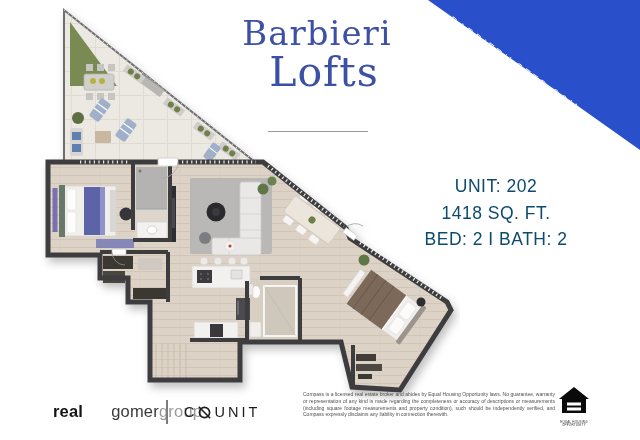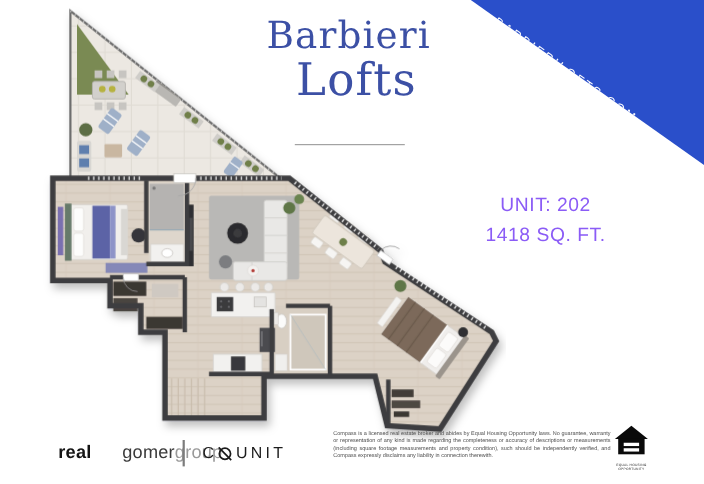--- a/index.html
+++ b/index.html
@@ -17,21 +17,21 @@
   .title{position:absolute;left:227px;top:16px;width:180px;text-align:center;
          font-family:"DejaVu Serif",serif;line-height:1.0;}
   .title-line1{font-size:34px;letter-spacing:1px;}
   .title-line2{font-size:41px;letter-spacing:1px;padding-left:14px;margin-top:2px;}
   .address{position:absolute;left:247px;top:97px;width:160px;text-align:center;
            font-size:9.5px;font-weight:bold;letter-spacing:.4px;color:#2e2e2e;line-height:15px;}
   .addr-divider{position:absolute;left:268px;top:131px;width:100px;height:1px;background:#9a9a9a;}
 
   
   .unit-info{position:absolute;left:398px;top:173px;width:196px;text-align:center;
-             font-size:17.5px;color:#8b5cf6;letter-spacing:.5px;line-height:26.5px;}
+             font-size:17.5px;color:#0c4a6e;letter-spacing:.5px;line-height:26.5px;}
 
   
   .plan{position:absolute;left:28px;top:0;width:432px;height:400px;}
 
   
   .brokerage{position:absolute;left:53px;top:402px;font-size:16.5px;letter-spacing:.2px;}
   .brokerage .p1{font-weight:700;color:#141414;}
   .brokerage .p2{font-weight:500;color:#3a3a3a;margin-left:28px;}
   .brokerage .p3{font-weight:400;color:#9a9a9a;}
   .footer-divider{position:absolute;left:166px;top:400px;width:1.5px;height:24px;background:#7c7c7c;}
@@ -54,20 +54,21 @@
 
   <div class="title" id="titleEl" style="color: rgb(60, 80, 165);">
     <div class="title-line1">Barbieri</div>
     <div class="title-line2">Lofts</div>
   </div>
   <div class="addr-divider"></div>
 
   <div class="unit-info">
     <div>UNIT: 202</div>
     <div>1418 SQ. FT.</div>
+    <div>BED: 2 I BATH: 2</div>
   </div>
 
   <svg class="plan" viewBox="28 0 432 400">
     <defs>
       <filter id="planShadow" x="-10%" y="-10%" width="125%" height="125%">
         <feDropShadow dx="3" dy="5" stdDeviation="4" flood-color="#000000" flood-opacity="0.25"></feDropShadow>
       </filter>
       <pattern id="wood" patternUnits="userSpaceOnUse" width="40" height="8">
         <rect width="40" height="8" fill="#dcd2c6"></rect>
         <path d="M0,7.5 H40" stroke="#cfc3b5" stroke-width="0.8"></path>

